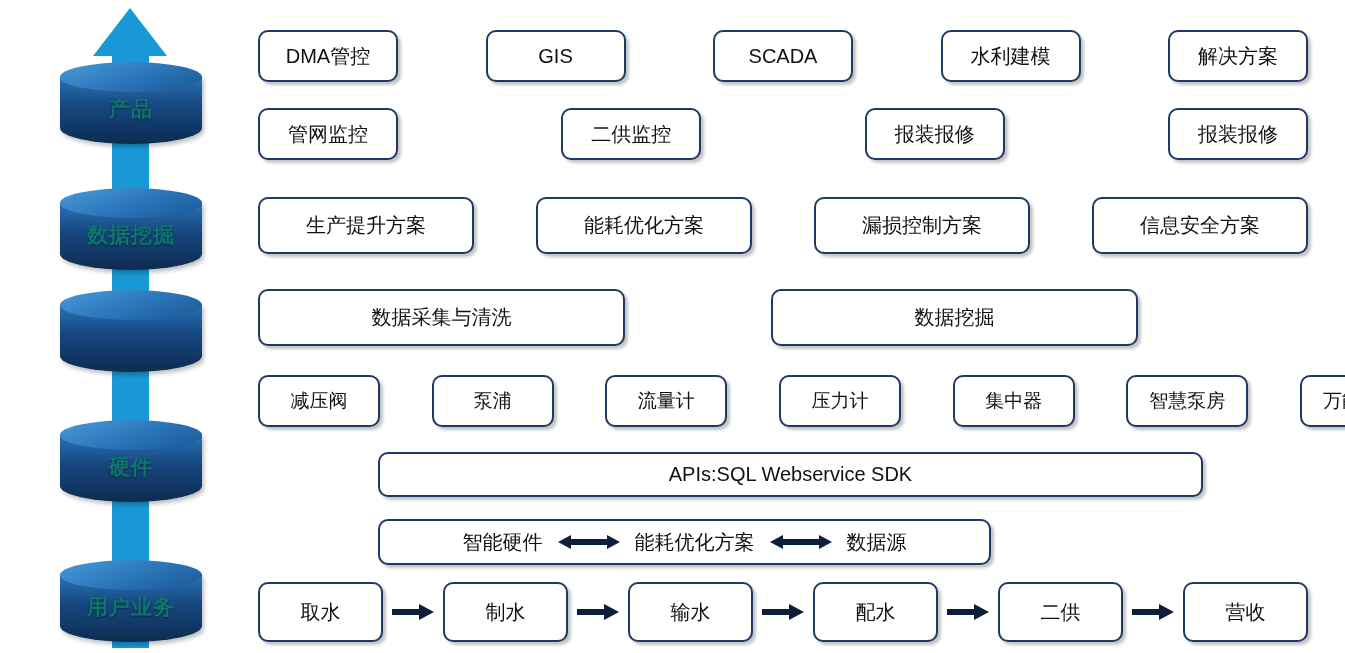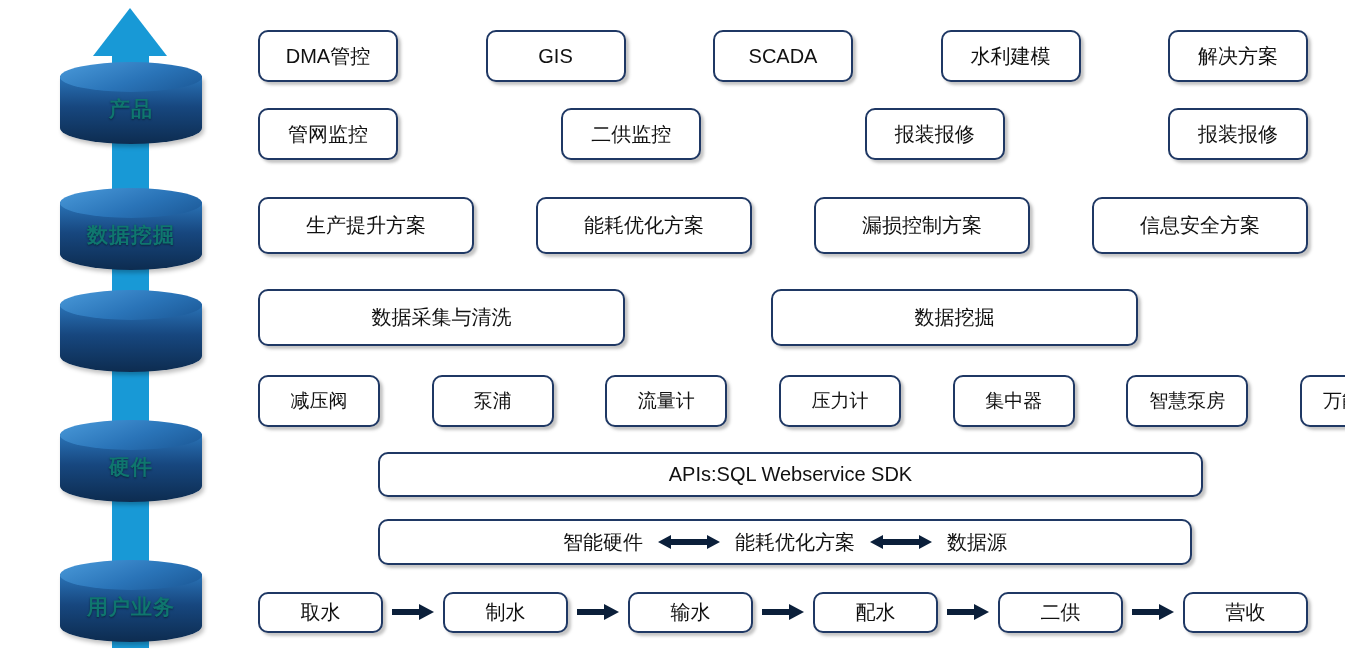--- a/index.html
+++ b/index.html
@@ -55,24 +55,24 @@
   .row3 { top:197px; left:258px; width:1050px; height:57px; }
   .row3 .box { width:216px; height:57px; }
 
   .row4 { top:289px; left:258px; width:880px; height:57px; }
   .row4 .box { width:367px; height:57px; }
 
   .row5 { top:375px; left:258px; width:1164px; height:52px;text-align:right; }
   .row5 .box { width:122px; height:52px; font-size:19px; }
 
   .api-box  { position:absolute; top:452px; left:378px; width:825px; height:45px; }
-  .flow-box { position:absolute; top:519px; left:378px; width:814px; height:46px; gap:15px; }
+  .flow-box { position:absolute; top:519px; left:378px; width:613px; height:46px; gap:15px; }
 
   .row8 { top:586px; left:258px; width:1050px; height:52px; }
-  .row8 .box { width:125px; height:41px; }
+  .row8 .box { width:125px; height:60px; }
 
   .arrow-svg { display:block; color:var(--flow_arrow,#0b1f3a); flex:0 0 auto; }
 </style>
 </head>
 <body>
 
 <div class="stage">
 
   <div class="up-arrow-shaft"></div>
   <div class="up-arrow-head"></div>

